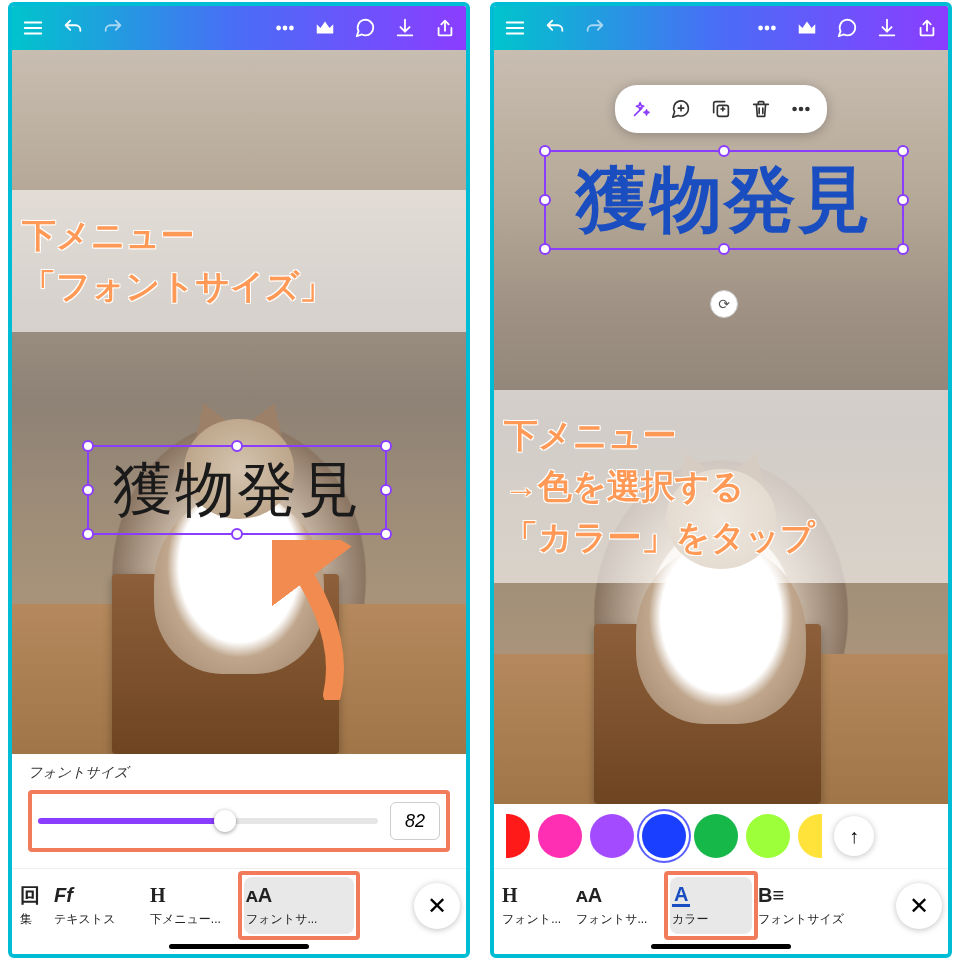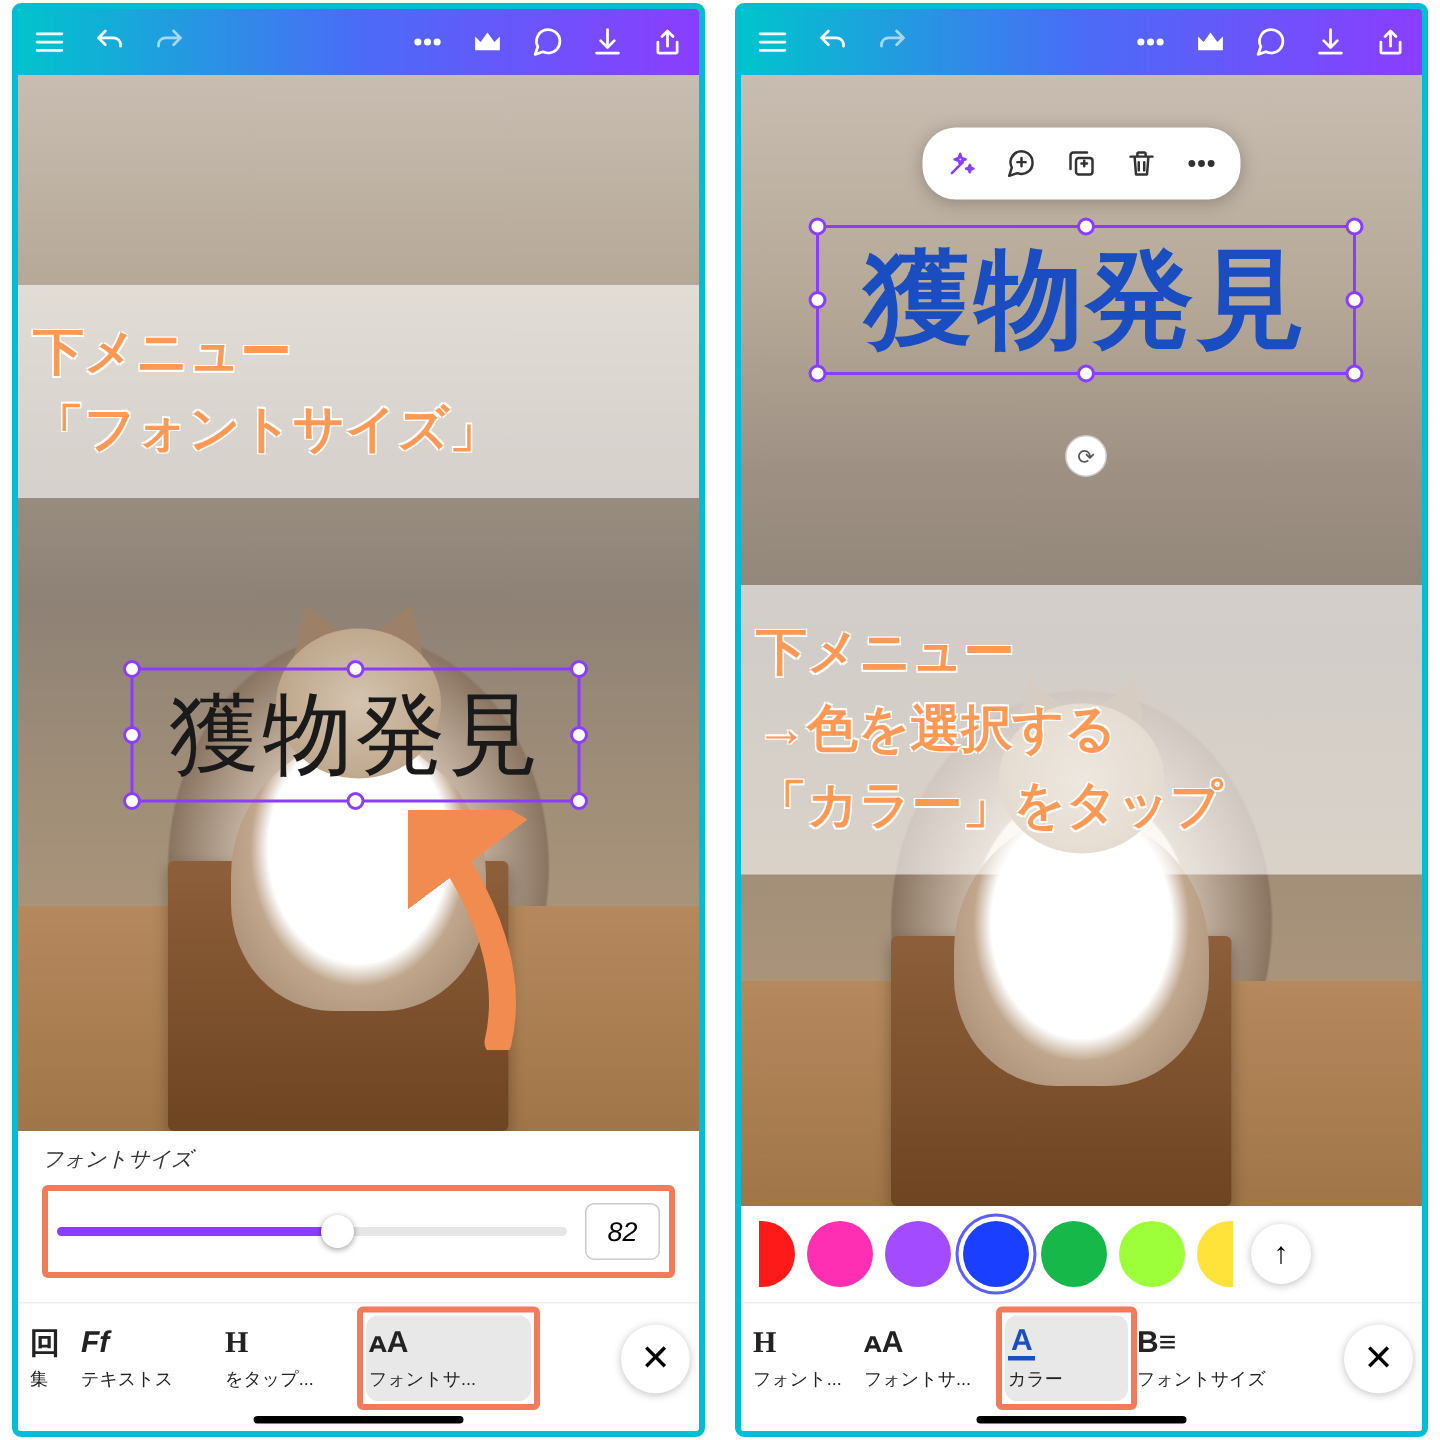--- a/index.html
+++ b/index.html
@@ -210,21 +210,21 @@
     <div class="bt-item narrow" style="width:30px; align-items:flex-start; overflow:hidden;">
       <span class="bt-icon">回</span>
       <span>集</span>
     </div>
     <div class="bt-item">
       <span class="bt-icon" style="font-style:italic">Ff</span>
       <span>テキストス</span>
     </div>
     <div class="bt-item">
       <span class="bt-icon serif">H</span>
-      <span>をタップ...</span>
+      <span>下メニュー...</span>
     </div>
     <div class="bt-item selected item-highlight" style="width:110px">
       <span class="bt-icon">ᴀA</span>
       <span>フォントサ...</span>
     </div>
     <div class="close-btn">
         <span>✕</span>
       </div>
   </div>
   <div class="home-indicator"></div>

